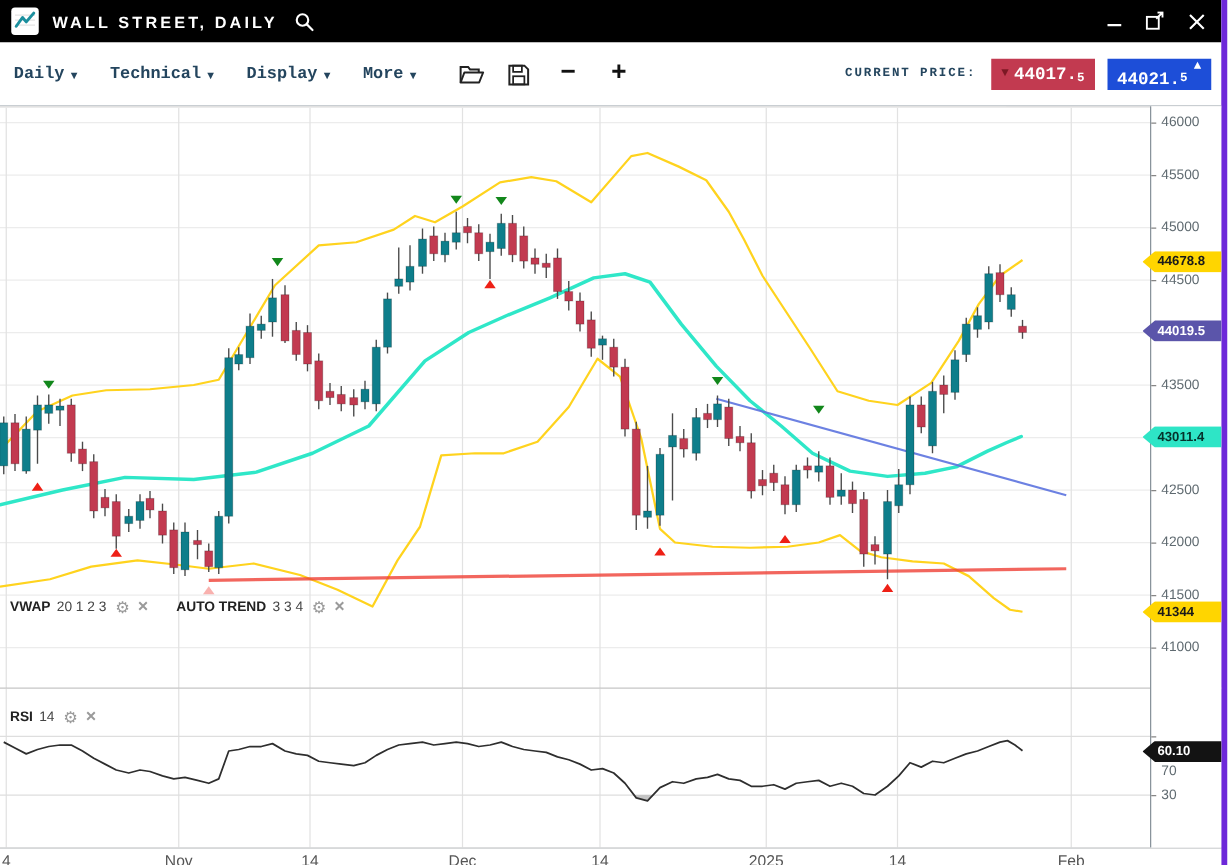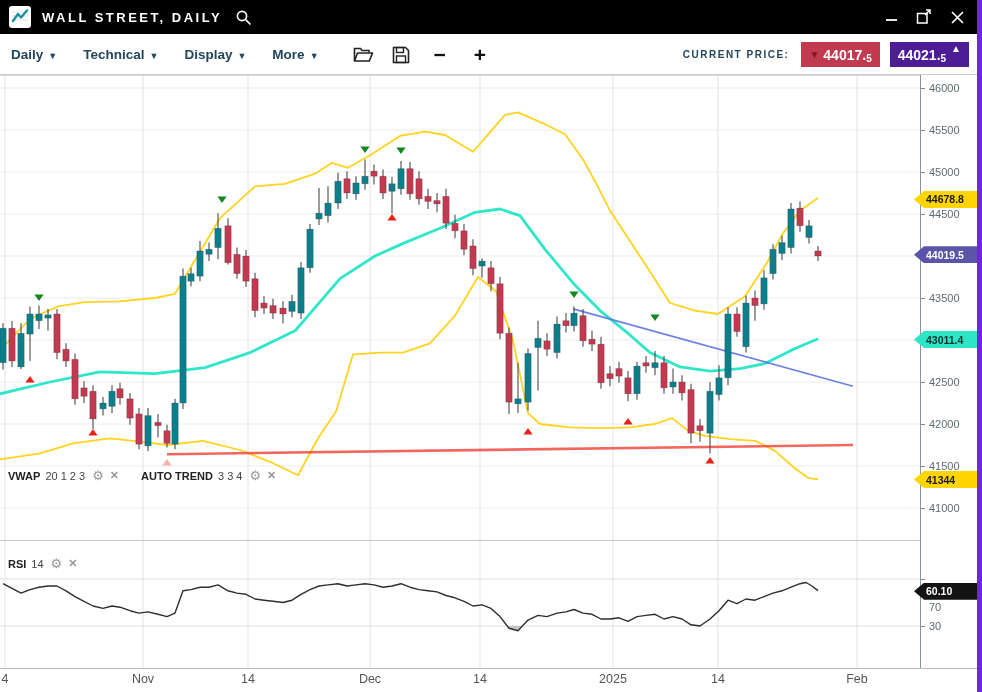--- a/index.html
+++ b/index.html
@@ -5,21 +5,21 @@
   html,body{margin:0;padding:0;background:#fff;font-family:"Liberation Sans",sans-serif;}
   .app{width:982px;height:692px;position:relative;overflow:hidden;background:#fff;border-right:5px solid #6d28d9;box-sizing:border-box;}
   
   .titlebar{height:34px;background:#000;display:flex;align-items:center;padding:0 12px 0 9px;box-sizing:border-box;}
   .app-icon{width:22px;height:22px;background:#fff;border-radius:3px;display:flex;align-items:center;justify-content:center;}
   .title-text{color:#fff;font-size:13px;font-weight:bold;letter-spacing:2.5px;margin-left:11px;}
   .search-btn{margin-left:13px;display:flex;align-items:center;cursor:pointer;}
   .tb-spacer{flex:1;}
   .win-btn{color:#fff;margin-left:17px;display:flex;align-items:center;cursor:pointer;}
   
-  .toolbar{height:41px;background:#fff;border-bottom:1px solid #c9ced2;display:flex;align-items:center;padding:1px 8px 0 11px;box-sizing:border-box;}
+  .toolbar{height:51px;background:#fff;border-bottom:1px solid #c9ced2;display:flex;align-items:center;padding:1px 8px 0 11px;box-sizing:border-box;font-family:Liberation Mono, monospace;}
   .menu{display:flex;align-items:center;color:#24455e;font-size:13.5px;font-weight:bold;margin-right:26px;cursor:pointer;}
   .menu .chev{font-size:9px;margin-left:5px;transform:translateY(1px);}
   .tool-icon{margin-right:18px;display:flex;align-items:center;cursor:pointer;}
   .zoom-glyph{font-size:21px;font-weight:bold;color:#111;line-height:1;}
   .price-area{margin-left:auto;display:flex;align-items:center;}
   .cp-label{color:#24455e;font-size:10px;font-weight:bold;letter-spacing:1.5px;margin-right:12px;}
   .px-badge{height:25px;display:flex;align-items:center;padding:0 8px;color:#fff;font-size:14px;font-weight:bold;}
   .px-badge .dec{font-size:10px;align-self:flex-end;margin-bottom:3px;}
   .px-badge .arr{font-size:10px;line-height:1;}
   .px-badge.down{margin-right:10px;}
@@ -112,21 +112,21 @@
     </span>
     <span class="tool-icon zoom-glyph" style="margin-left:6px;">−</span>
     <span class="tool-icon zoom-glyph" style="margin-left:10px;">+</span>
     <span class="price-area">
       <span class="cp-label">CURRENT PRICE:</span>
       <span class="px-badge down" id="bid-badge" style="background:#c23a50;">
           <span class="arr">▼</span>
           <span class="main">44017.</span>
           <span class="dec">5</span>
         </span>
-      <span class="px-badge up" id="ask-badge" style="background:#4c1d95;">
+      <span class="px-badge up" id="ask-badge" style="background:#1d4ed8;align-items:flex-end;">
           <span class="main">44021.</span>
           <span class="dec">5</span>
           <span class="arr">▲</span>
         </span>
     </span>
   </div>
 
   <div class="chart-wrap">
     <div class="divider" style="top:0;background:#d8d8d8;"></div>
     <svg class="pane" id="main-pane" width="920" height="465" style="top:1px;">

